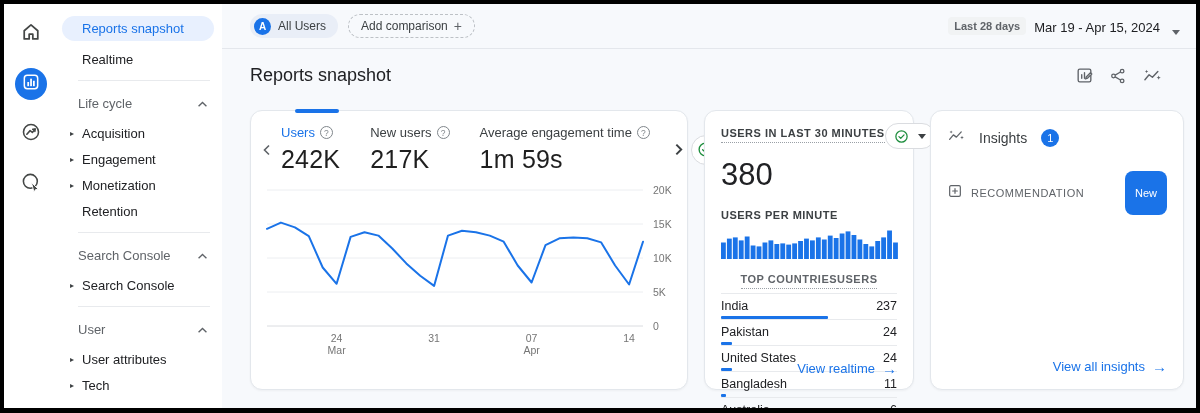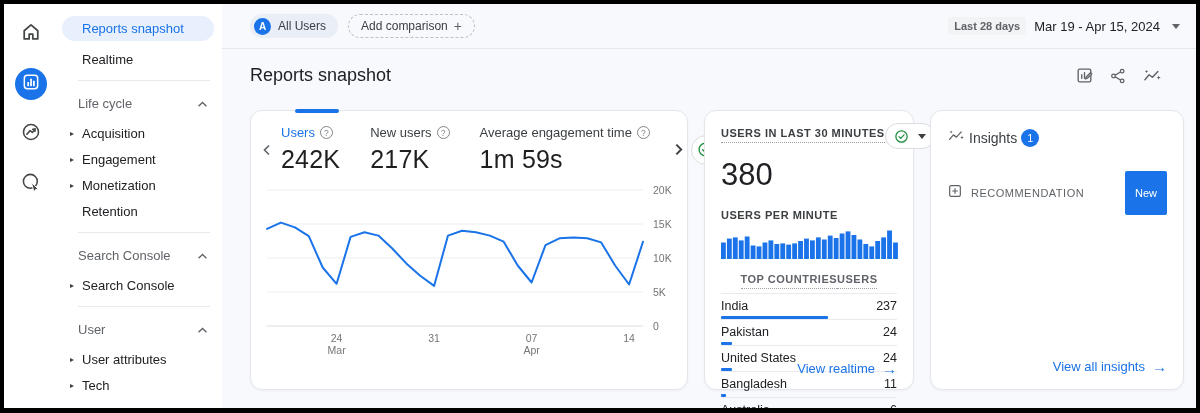--- a/index.html
+++ b/index.html
@@ -23,21 +23,21 @@
   .side-sub .tri.empty { visibility:hidden; }
 
   
   .main { flex:1; background:#f7f9fc; display:flex; flex-direction:column; overflow:hidden; }
   .topbar { height:45px; display:flex; align-items:center; padding:0 16px 0 28px; border-bottom:1px solid #e4e7ec; }
   .chip { display:flex; align-items:center; height:24px; border-radius:13px; padding:0 12px 0 4px; background:#e9eef7; gap:7px; cursor:pointer; }
   .chip-a { width:17px; height:17px; border-radius:50%; background:#1a73e8; color:#fff; font-size:10px; font-weight:bold; display:flex; align-items:center; justify-content:center; }
   .chip-label { font-size:12px; color:#3c4043; font-weight:500; }
   .chip-add { display:flex; align-items:center; height:24px; border-radius:13px; border:1px dashed #bdc1c6; padding:0 12px; margin-left:10px; gap:6px; color:#3c4043; font-size:12px; cursor:pointer; }
   .chip-add .plus { font-size:14px; color:#5f6368; }
-  .top-right { margin-left:auto; display:flex; align-items:center; gap:8px; }
+  .top-right { margin-left:auto; display:flex; align-items:flex-end; gap:8px; }
   .date-badge { background:#f1f3f4; color:#5f6368; font-size:11px; font-weight:600; padding:3px 6px; border-radius:4px; }
   .date-text { font-size:13px; color:#202124; font-weight:500; }
   .caret-down { width:0; height:0; border-left:4px solid transparent; border-right:4px solid transparent; border-top:5px solid #5f6368; margin-left:4px; }
 
   .page-head { display:flex; align-items:center; padding:16px 26px 0 28px; }
   .page-title { font-size:18px; color:#202124; font-weight:400; }
   .head-icons { margin-left:auto; display:flex; align-items:center; gap:14px; margin-right:8px; }
   .head-icons .hicon { width:20px; height:20px; cursor:pointer; display:flex; align-items:center; justify-content:center; }
 
   .cards { display:flex; gap:16px; padding:24px 12px 0 28px; }
@@ -70,26 +70,26 @@
   .country-row { border-bottom:1px solid #e8eaed; padding:5px 0 0 0; }
   .country-row:last-child { border-bottom:none; }
   .country-main { display:flex; justify-content:space-between; font-size:12.5px; color:#202124; }
   .country-bar { height:3px; background:#1a73e8; border-radius:1px; margin-top:3px; }
   .rt-link-row { position:absolute; right:16px; bottom:12px; }
   .link { font-size:13px; color:#1a73e8; font-weight:500; text-decoration:none; display:flex; align-items:center; gap:7px; cursor:pointer; }
   .link .arrow { font-size:15px; }
 
   
   .card-insights { padding:16px; }
-  .ins-head { display:flex; align-items:center; gap:4px; }
+  .ins-head { display:flex; align-items:center; gap:14px; }
   .ins-title { font-size:14px; color:#3c4043; font-weight:500; }
   .ins-badge { min-width:18px; height:18px; border-radius:50%; background:#1a73e8; color:#fff; font-size:11px; display:flex; align-items:center; justify-content:center; }
   .rec-row { display:flex; align-items:center; gap:8px; margin-top:22px; }
   .rec-label { font-size:11px; letter-spacing:.5px; color:#5f6368; font-weight:500; }
-  .new-badge { margin-left:auto; background:#1a73e8; color:#fff; font-size:11px; font-weight:500; padding:16px 10px; border-radius:2px; }
+  .new-badge { margin-left:auto; background:#1a73e8; color:#fff; font-size:11px; font-weight:500; padding:16px 10px; border-radius:8px; }
   .ins-text { font-size:13px; color:#202124; line-height:1.5; margin-top:12px; width:95%; }
   .ins-link-row { position:absolute; right:16px; bottom:14px; }
 
   svg text { font-family:"Liberation Sans", sans-serif; }
 </style>
 </head>
 <body>
 
 <div class="screen">
 

